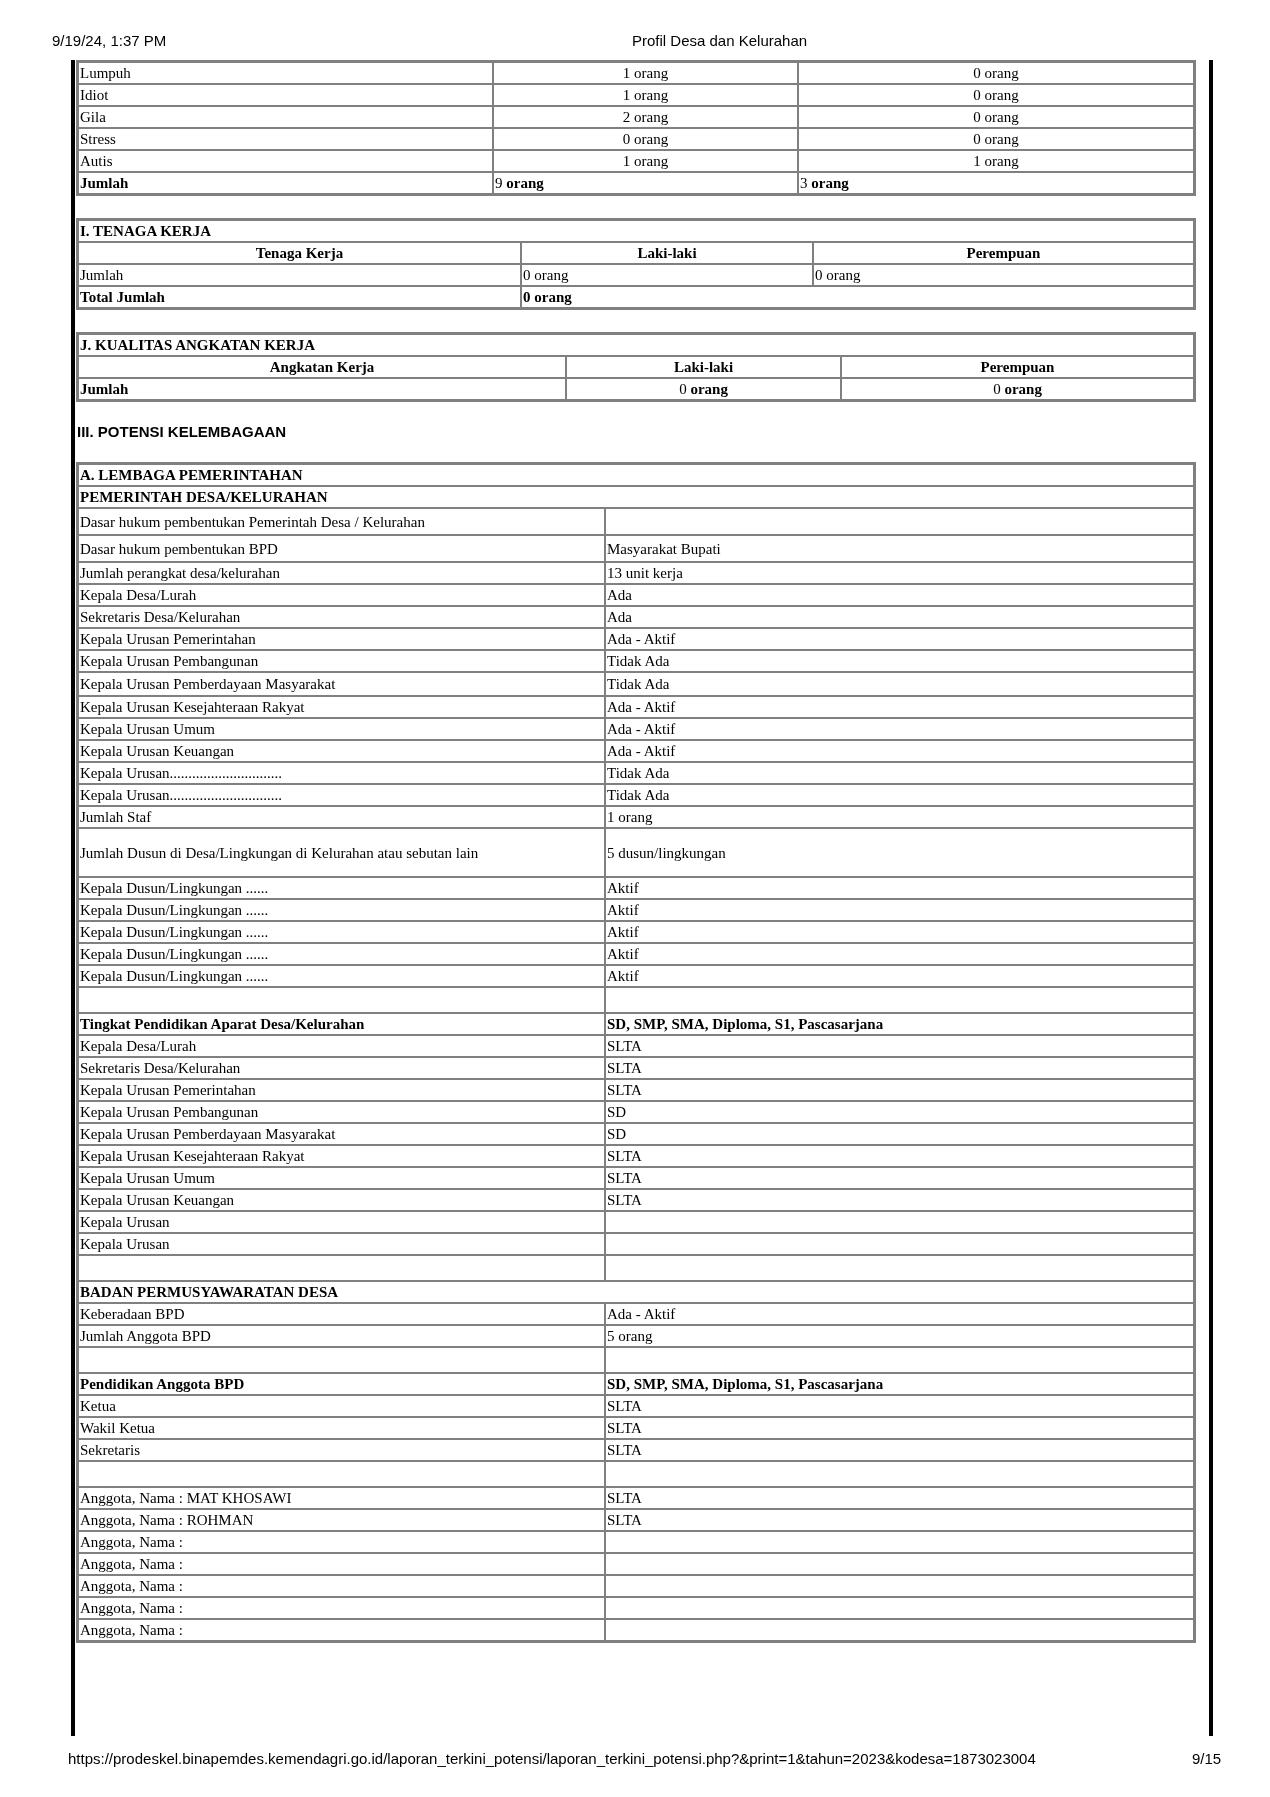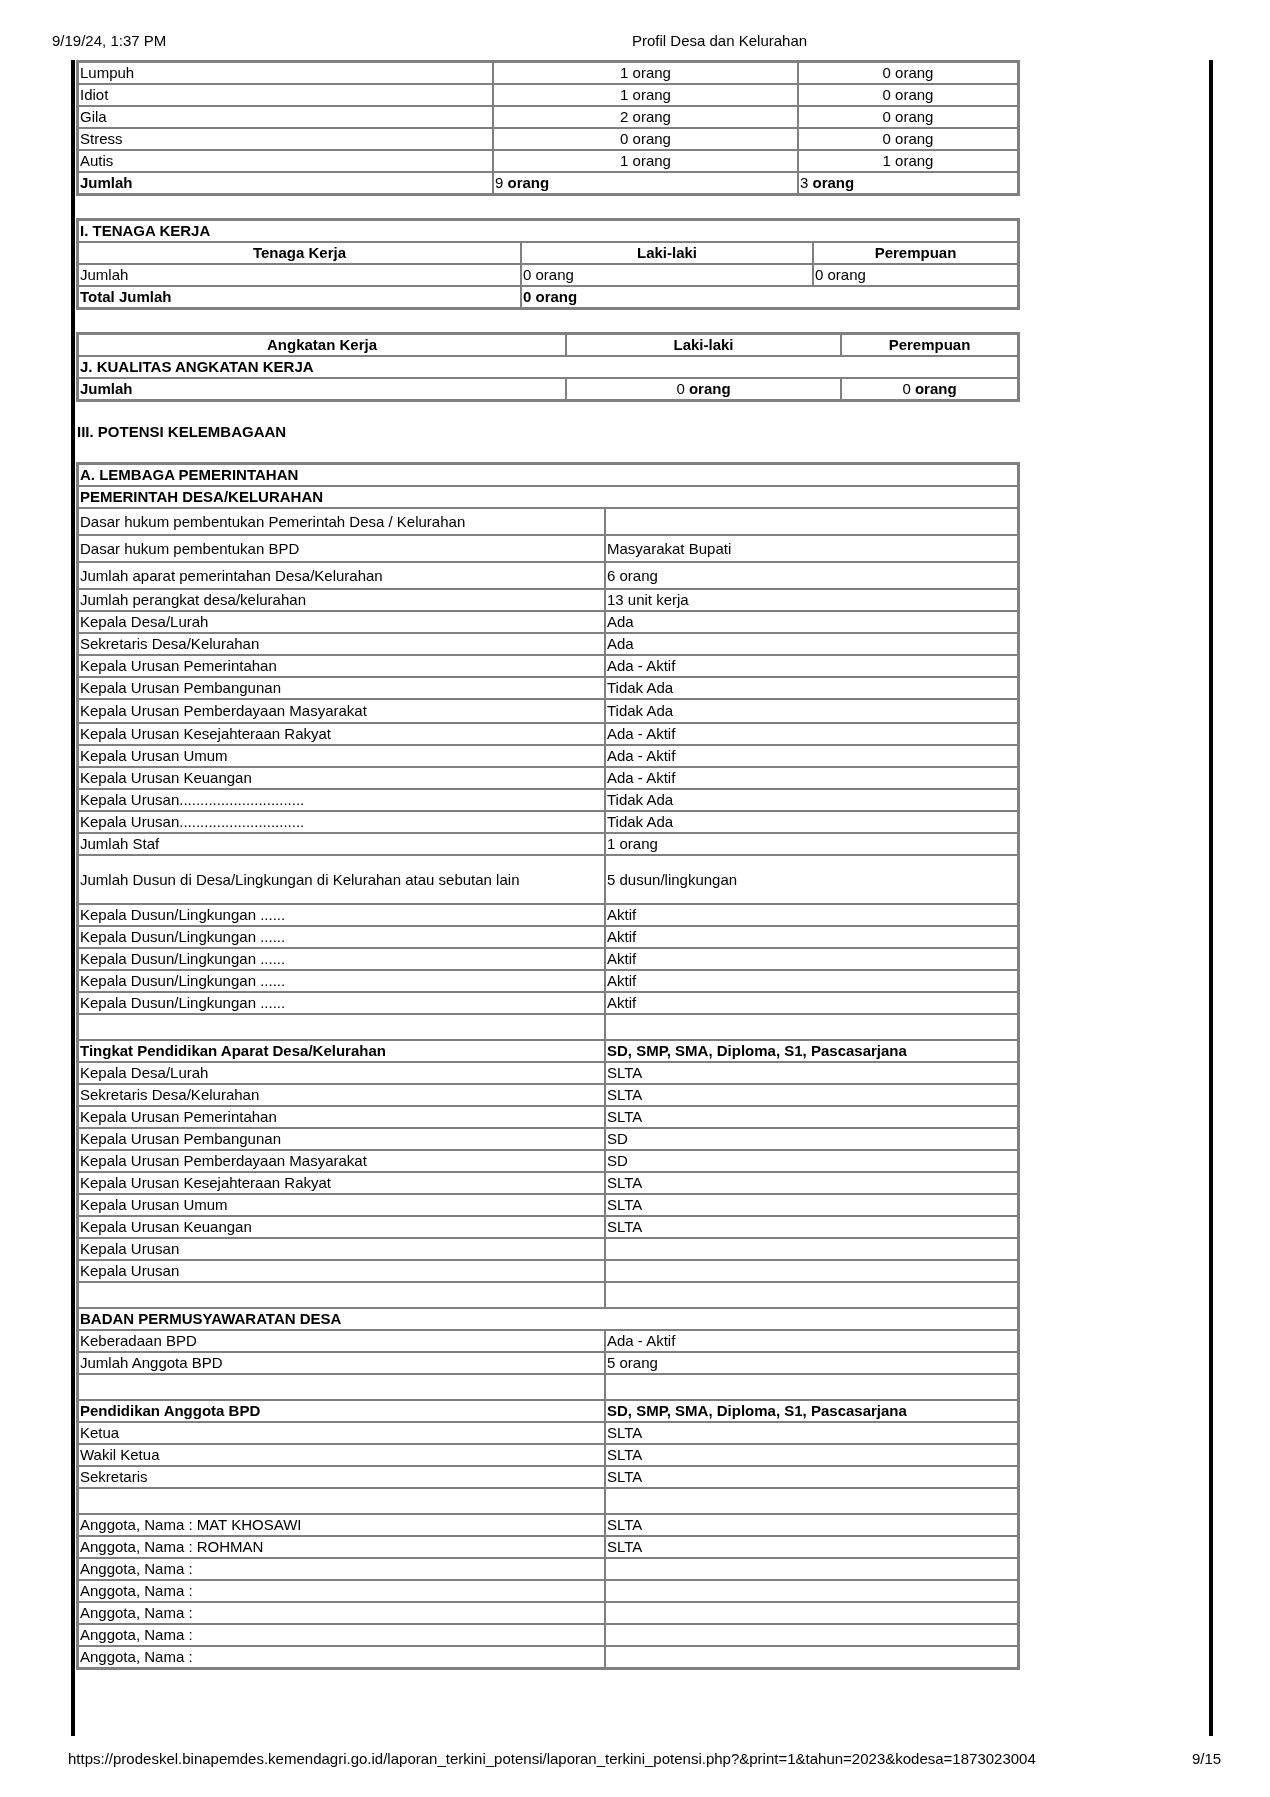--- a/index.html
+++ b/index.html
@@ -5,22 +5,22 @@
   html, body { margin: 0; padding: 0; background: #ffffff; }
   body { width: 1270px; height: 1797px; position: relative; overflow: hidden;
          font-family: "Liberation Sans", sans-serif; color: #000; }
   .print-header-left { position: absolute; left: 52px; top: 32px; font-size: 15px; }
   .print-header-title { position: absolute; left: 632px; top: 32px; font-size: 15px; }
   .print-footer-url { position: absolute; left: 68px; top: 1750px; font-size: 15px; white-space: nowrap; }
   .print-footer-page { position: absolute; left: 1192px; top: 1750px; font-size: 15px; }
   .frame { position: absolute; left: 71px; top: 60px; width: 1134px; height: 1676px;
            border-left: 4px solid #000; border-right: 4px solid #000; }
   .content { position: absolute; left: 76px; top: 60px; width: 1132px; }
-  table { border-collapse: separate; border-spacing: 0; width: 944px; table-layout: fixed;
-          border: 2px solid #808080; border-right-color: #808080; font-size: 15px; }
+  table { border-collapse: separate; border-spacing: 0; width: 1120px; table-layout: fixed;
+          border: 2px solid #808080; border-right-color: #808080; font-size: 15px; font-family: Liberation Serif, serif; }
   td, th { border: 1px solid #808080; padding: 0 1px; height: 20px; line-height: 18px;
            white-space: nowrap; overflow: hidden; vertical-align: middle; }
   th { font-weight: bold; text-align: center; }
   .b { font-weight: bold; }
   .c { text-align: center; }
   .gap { height: 22px; }
   .section-title { font-size: 15px; font-weight: bold; height: 60px; line-height: 60px; padding-left: 1px; }
   .tall td { height: 25px; }
   .xtall td { height: 47px; }
   .blank td { height: 24px; }
@@ -108,26 +108,26 @@
   <div class="gap"></div>
 
   <table>
     <colgroup>
         <col style="width:488px">
         <col style="width:275px">
         <col>
       </colgroup>
     <tbody>
         <tr>
+      <td colspan="3" class="b">J. KUALITAS ANGKATAN KERJA</td>
+    </tr>
+    <tr>
       <th>Angkatan Kerja</th>
       <th>Laki-laki</th>
       <th>Perempuan</th>
-    </tr>
-    <tr>
-      <td colspan="3" class="b">J. KUALITAS ANGKATAN KERJA</td>
     </tr>
     <tr>
       <td class="b">Jumlah</td>
       <td class="c"><span>0</span> <span class="b">orang</span></td>
       <td class="c"><span>0</span> <span class="b">orang</span></td>
     </tr>
   </tbody>
     </table>
 
   <div class="section-title">III. POTENSI KELEMBAGAAN</div>
@@ -145,24 +145,20 @@
         <td colspan="2" class="b">PEMERINTAH DESA/KELURAHAN</td>
       </tr>
     <tr class="tall">
           <td>Dasar hukum pembentukan Pemerintah Desa / Kelurahan</td>
           <td></td>
         </tr>
         <tr class="tall">
           <td>Dasar hukum pembentukan BPD</td>
           <td>Masyarakat Bupati</td>
         </tr>
-        <tr class="tall">
-          <td>Jumlah aparat pemerintahan Desa/Kelurahan</td>
-          <td>6 orang</td>
-        </tr>
         <tr>
           <td>Jumlah perangkat desa/kelurahan</td>
           <td>13 unit kerja</td>
         </tr>
         <tr>
           <td>Kepala Desa/Lurah</td>
           <td>Ada</td>
         </tr>
         <tr>
           <td>Sekretaris Desa/Kelurahan</td>

